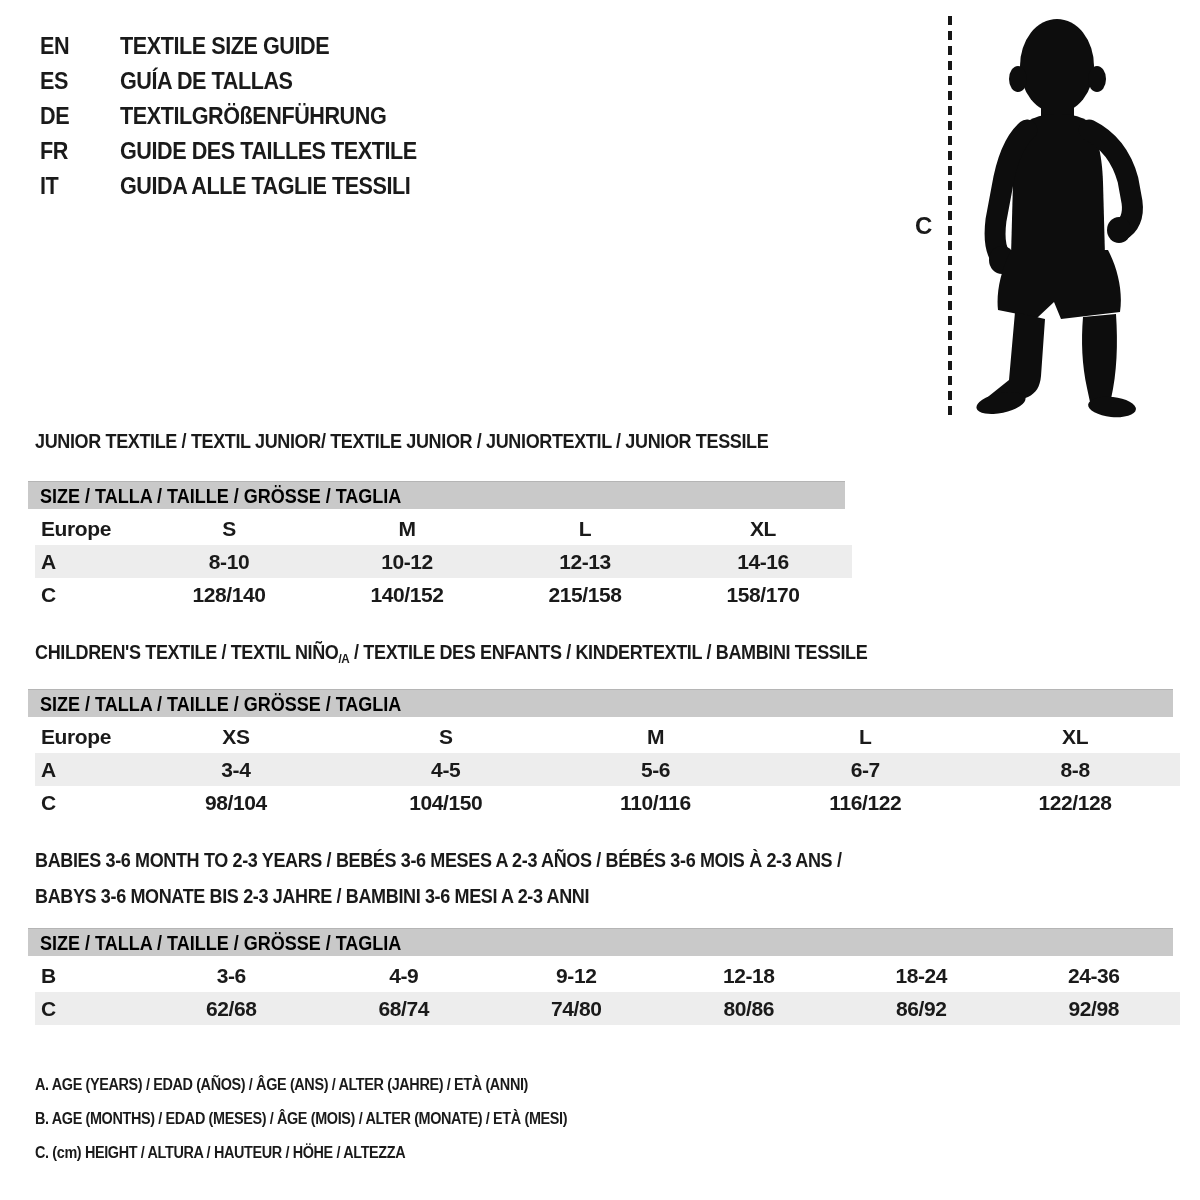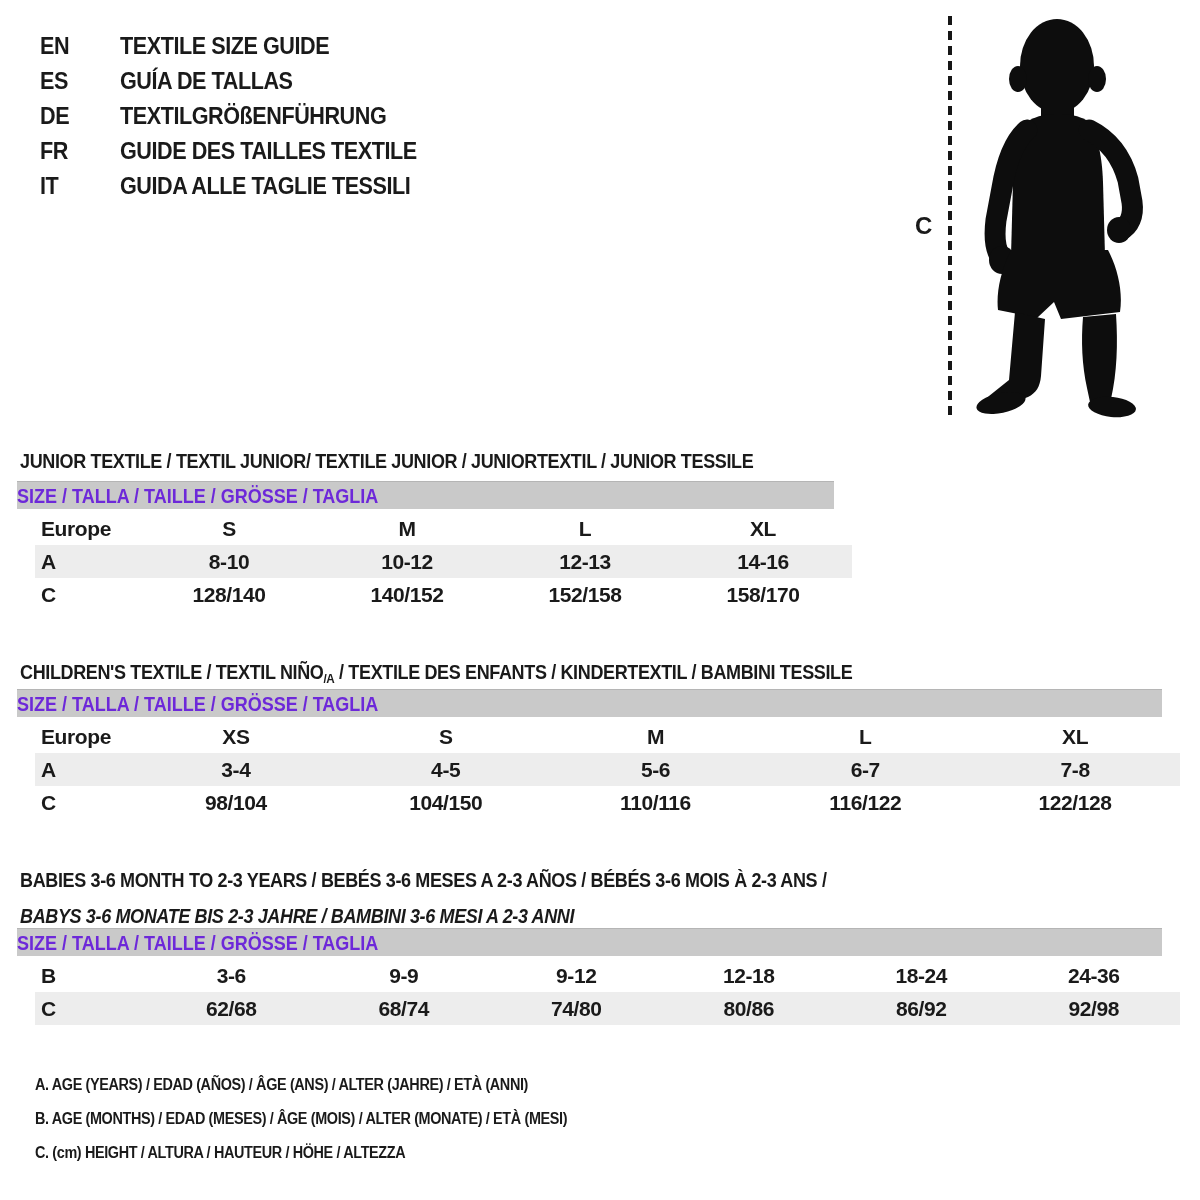--- a/index.html
+++ b/index.html
@@ -24,28 +24,28 @@
   
   .figure { position: absolute; left: 905px; top: 16px; width: 295px; height: 404px; }
   .measure-label { position: absolute; left: 10px; top: 196px; font-size: 24px; }
   .measure-line {
     position: absolute; left: 43px; top: 0; width: 4px; height: 400px;
     background: repeating-linear-gradient(to bottom, #161616 0 9px, transparent 9px 15px);
   }
   .baby-svg { position: absolute; left: 70px; top: 0; }
 
   
-  .section-title { position: absolute; left: 20px; font-size: 20px; letter-spacing: -0.4px; white-space: nowrap; margin-top: 20px; }
+  .section-title { position: absolute; left: 35px; font-size: 20px; letter-spacing: -0.4px; white-space: nowrap; }
   .sub { font-size: 13px; vertical-align: -4px; }
 
   
   .size-bar {
-    position: absolute; left: 17px; height: 28px; line-height: 28px;
+    position: absolute; left: 28px; height: 28px; line-height: 28px;
     background: #c9c9c9; border-top: 1px solid #b5b5b5;
-    padding-left: 0; font-size: 20px; color: #6d28d9;
+    padding-left: 12px; font-size: 20px; color: #000000;
   }
   .w-junior { width: 817px; }
   .w-wide { width: 1145px; }
 
   
   .sizes-table { position: absolute; left: 35px; border-collapse: collapse; table-layout: fixed; }
   .sizes-table tr { height: 33px; }
   .sizes-table td { font-size: 21px; text-align: center; letter-spacing: -0.4px; padding: 0; margin-top: 24px; }
   .sizes-table td.row-label { text-align: left; padding-left: 6px; }
   .sizes-table tr.shaded { background: #ededed; }
@@ -129,21 +129,21 @@
           <td class="row-label">A</td>
           <td>8-10</td>
           <td>10-12</td>
           <td>12-13</td>
           <td>14-16</td>
         </tr>
         <tr>
           <td class="row-label">C</td>
           <td>128/140</td>
           <td>140/152</td>
-          <td>152/158</td>
+          <td>215/158</td>
           <td>158/170</td>
         </tr>
       </tbody>
   </table>
 
   <div class="section-title" style="top:641px;">
     <span class="cond"><span>CHILDREN'S TEXTILE / TEXTIL NIÑO</span><span class="sub">/A</span><span> / TEXTILE DES ENFANTS / KINDERTEXTIL / BAMBINI TESSILE</span></span>
   </div>
   <div class="size-bar w-wide" style="top:689px;">
     <span class="cond">SIZE / TALLA / TAILLE / GRÖSSE / TAGLIA</span>
@@ -157,46 +157,46 @@
           <td>M</td>
           <td>L</td>
           <td>XL</td>
         </tr>
         <tr class="shaded">
           <td class="row-label">A</td>
           <td>3-4</td>
           <td>4-5</td>
           <td>5-6</td>
           <td>6-7</td>
-          <td>7-8</td>
+          <td>8-8</td>
         </tr>
         <tr>
           <td class="row-label">C</td>
           <td>98/104</td>
           <td>104/150</td>
           <td>110/116</td>
           <td>116/122</td>
           <td>122/128</td>
         </tr>
       </tbody>
   </table>
 
   <div class="section-title" style="top:849px;">
     <div><span class="cond">BABIES 3-6 MONTH TO 2-3 YEARS / BEBÉS 3-6 MESES A 2-3 AÑOS / BÉBÉS 3-6 MOIS À 2-3 ANS /</span></div>
-    <div style="margin-top:13px;font-style:italic;"><span class="cond">BABYS 3-6 MONATE BIS 2-3 JAHRE / BAMBINI 3-6 MESI A 2-3 ANNI</span></div>
+    <div style="margin-top:13px;"><span class="cond">BABYS 3-6 MONATE BIS 2-3 JAHRE / BAMBINI 3-6 MESI A 2-3 ANNI</span></div>
   </div>
   <div class="size-bar w-wide" style="top:928px;">
     <span class="cond">SIZE / TALLA / TAILLE / GRÖSSE / TAGLIA</span>
   </div>
   <table class="sizes-table t-babies" style="top:959px;">
     <tbody>
         <tr>
           <td class="row-label">B</td>
           <td>3-6</td>
-          <td>9-9</td>
+          <td>4-9</td>
           <td>9-12</td>
           <td>12-18</td>
           <td>18-24</td>
           <td>24-36</td>
         </tr>
         <tr class="shaded">
           <td class="row-label">C</td>
           <td>62/68</td>
           <td>68/74</td>
           <td>74/80</td>

